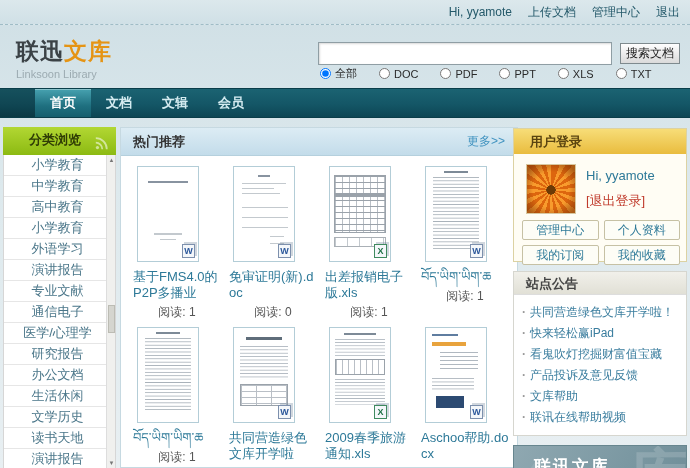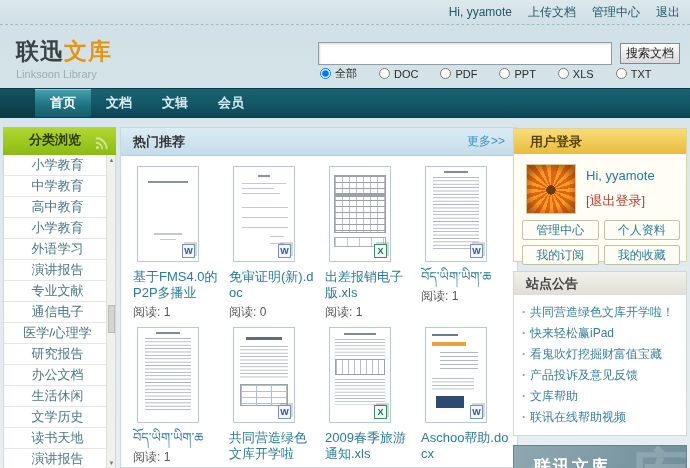--- a/index.html
+++ b/index.html
@@ -63,21 +63,21 @@
   .main-header { height:28px; display:flex; justify-content:space-between; align-items:center;
     padding:0 12px; background:linear-gradient(#dcecf4,#c3dcea); border-bottom:1px solid #b5d0dd; }
   .main-title { font-size:13px; font-weight:bold; color:#333; }
   .more-link { font-size:12px; color:#4193c0; text-decoration:none; cursor:pointer; }
   .cards { display:grid; grid-template-columns:repeat(4,1fr); padding:10px 4px 0 8px; }
   .card { padding:0 4px 6px 4px; }
   .thumb { position:relative; width:62px; height:96px; background:#fff;
     border:1px solid #b3cdd7; margin:0 0 7px 4px; cursor:pointer; overflow:hidden; }
   .card-title { width:88px; font-size:13px; line-height:16px; color:#2d7998; cursor:pointer;
     word-break:break-all; }
-  .card-read { font-size:12px; color:#555; margin-top:3px; }
+  .card-read { font-size:12px; color:#555; margin-top:3px;text-align:center; }
 
   
   .m { position:absolute; background:#c3c9ce; }
   .k-cover .t1 { top:14px; left:10px; right:10px; height:2px; background:#8893a0; }
   .k-cover .b1 { bottom:26px; left:16px; right:16px; height:2px; }
   .k-cover .b2 { bottom:21px; left:22px; right:22px; height:1px; }
   .k-form .t1 { top:8px; left:24px; right:24px; height:2px; background:#8893a0; }
   .k-form .l1 { top:16px; left:8px; right:8px; height:1px; }
   .k-form .l2 { top:21px; left:8px; right:20px; height:1px; }
   .k-form .l3 { top:26px; left:8px; right:14px; height:1px; }

